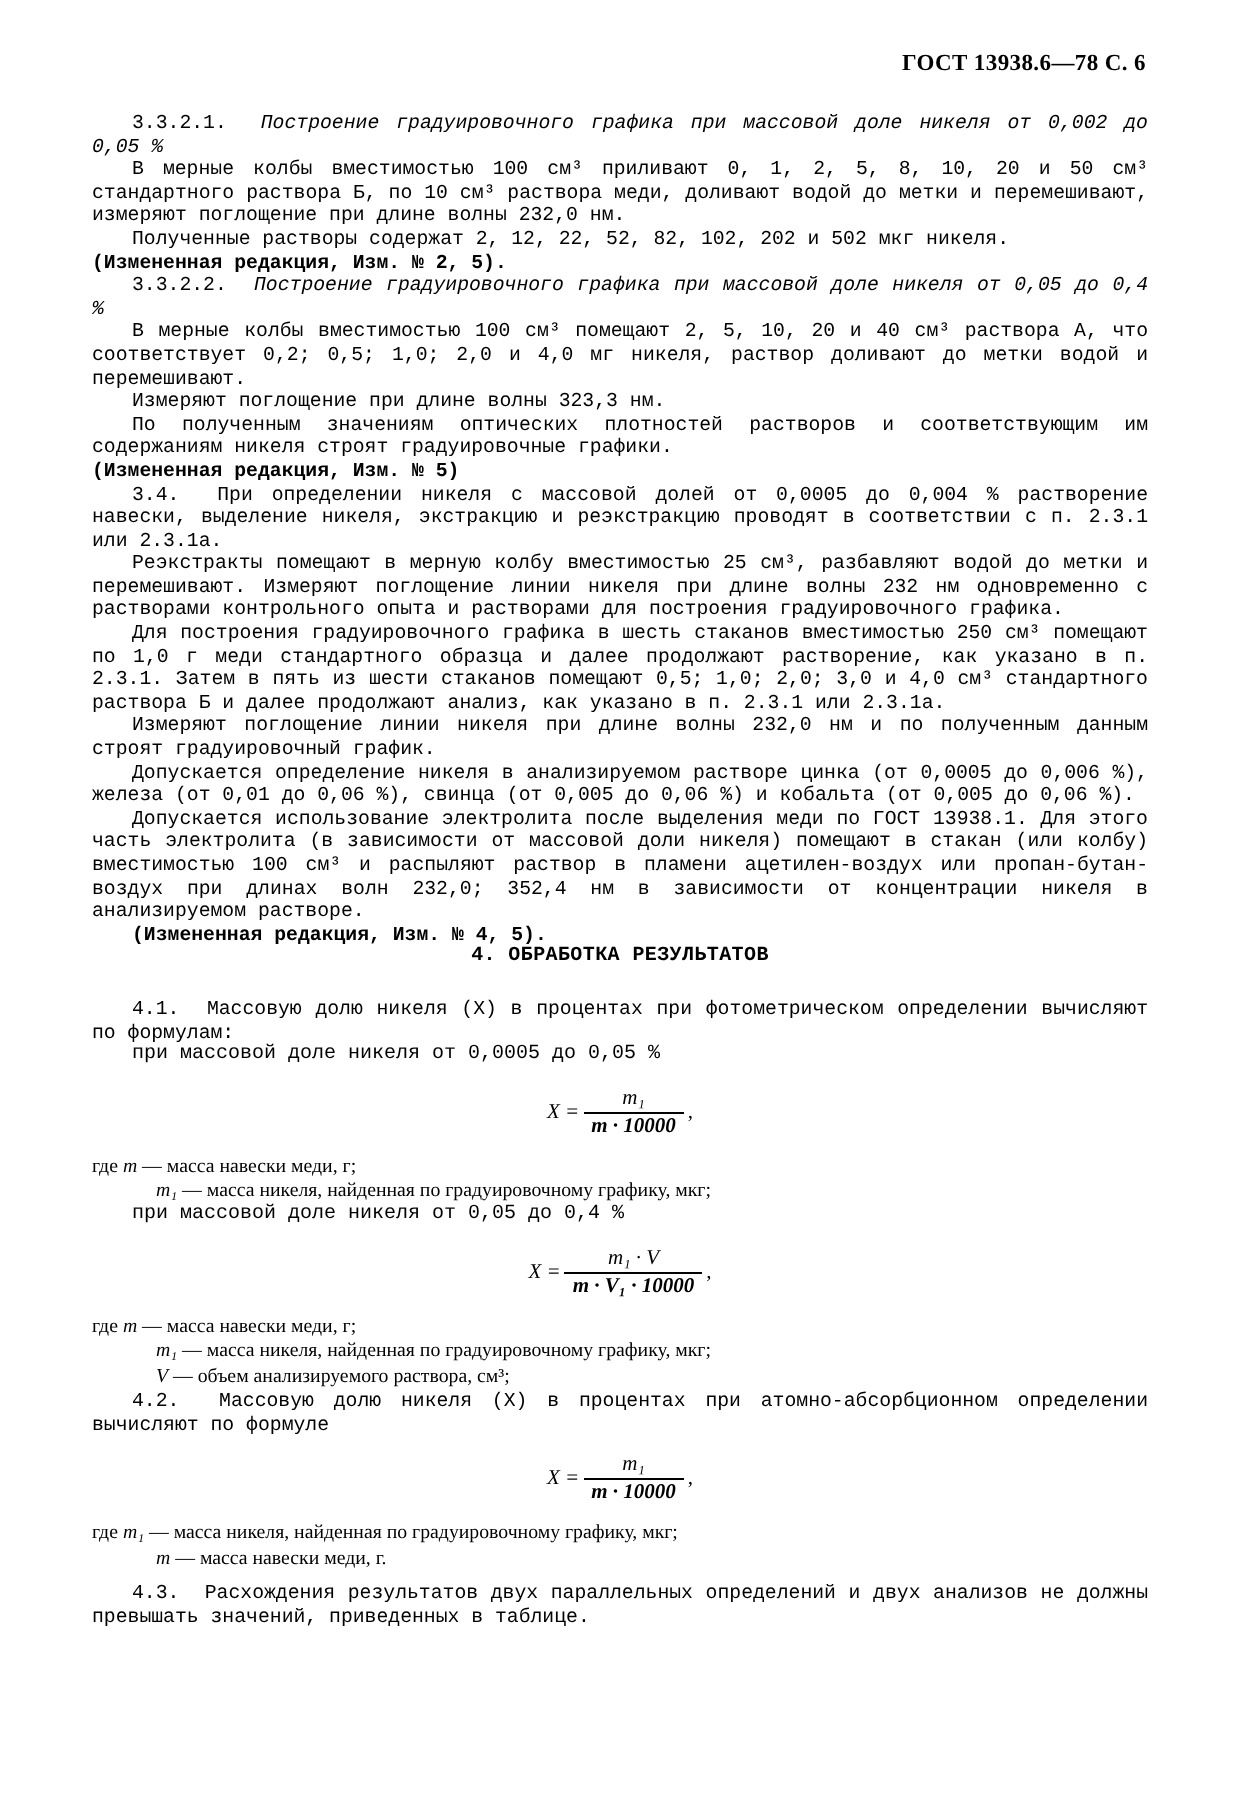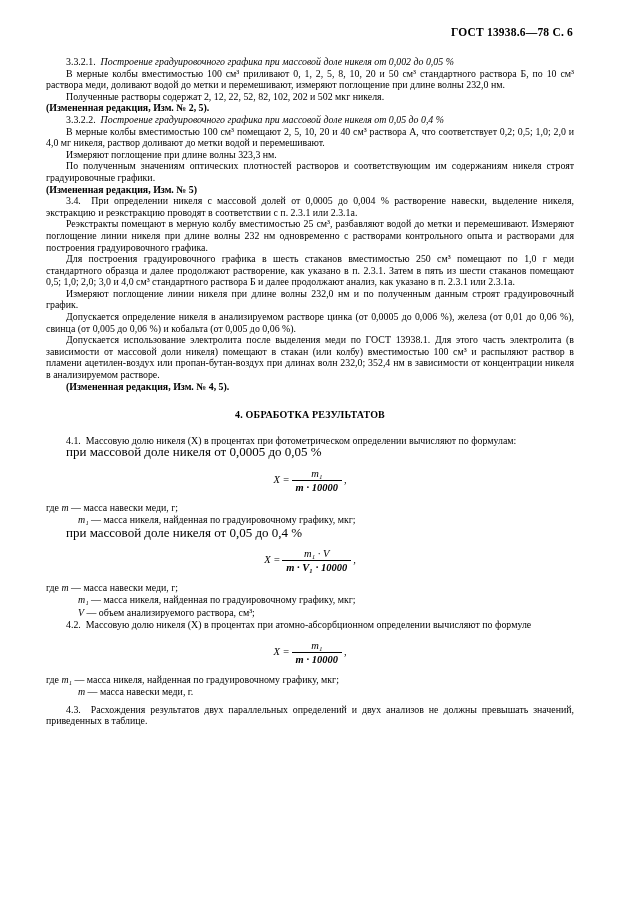--- a/index.html
+++ b/index.html
@@ -35,38 +35,38 @@
     top: 56px;
     left: 46px;
     width: 528px;
   }
   p {
     margin: 0 0 0 0;
     font-size: 9.9px;
     line-height: 11.6px;
     text-align: justify;
     text-justify: inter-word;
+    font-family: Liberation Mono, monospace;
   }
   .ind {
     text-indent: 20px;
   }
   .noind {
     text-indent: 0;
   }
   .it {
     font-style: italic;
   }
   .bold {
     font-weight: bold;
   }
   .sec-title {
     text-align: center;
     font-weight: bold;
     font-size: 10px;
-    margin-top: 17px;
     margin-bottom: 14px;
     letter-spacing: 0.2px;
   }
   .formula {
     text-align: center;
     font-family: "Liberation Serif", serif;
     font-size: 10.5px;
     margin: 9px 0 9px 0;
   }
   .frac {
@@ -94,21 +94,21 @@
   }
   .deflist .row {
     font-size: 9.9px;
     line-height: 12.4px;
   }
   .deflist .row.pad {
     padding-left: 32px;
   }
   .subnote {
     padding-left: 20px;
-    font-size: 13px;
+    font-size: 10px;
     line-height: 12.4px;
   }
 </style>
 </head>
 <body>
 
 <div class="page">
 
   <div class="header">ГОСТ 13938.6—78 С. 6</div>
 

